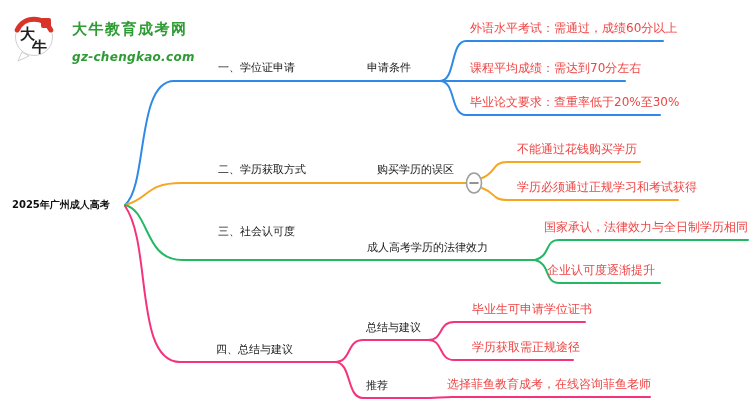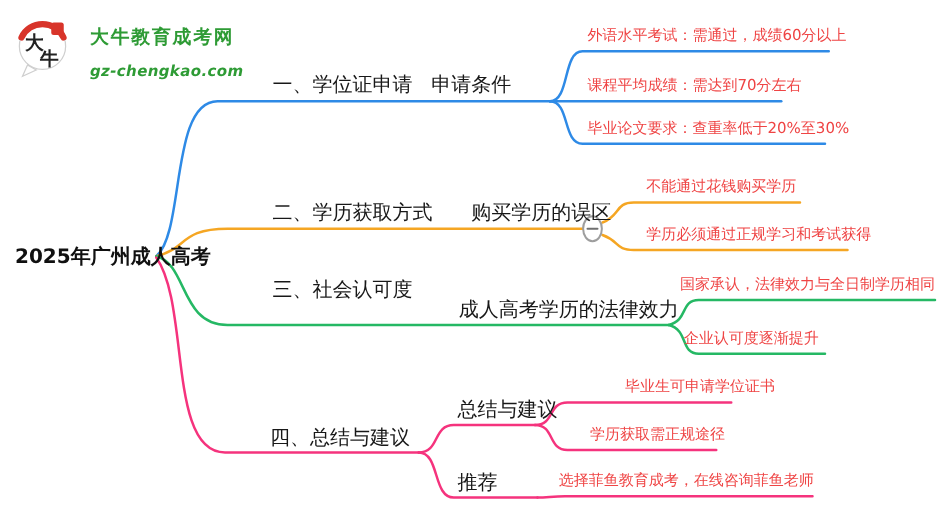--- a/index.html
+++ b/index.html
@@ -5,22 +5,22 @@
   html,body{margin:0;padding:0;background:#fff;}
   .stage{
     position:relative;width:750px;height:410px;overflow:hidden;background:#fff;
     font-family:"DejaVu Sans",sans-serif;
   }
   .wires{position:absolute;left:0;top:0;width:750px;height:410px;}
   .label{
     position:absolute;white-space:nowrap;color:#ef4444;
     font-size:12px;line-height:15px;font-family:"DejaVu Sans",sans-serif;
   }
-  .lv1{font-size:16px;line-height:16px;color:#181818;}
-  .root-label{font-size:16px;line-height:18px;font-weight:bold;color:#101010;}
+  .lv1{font-size:11px;line-height:16px;color:#181818;}
+  .root-label{font-size:10px;line-height:18px;font-weight:bold;color:#101010;}
   .logo{position:absolute;left:10px;top:12px;width:230px;height:50px;}
   .logo-mark{position:absolute;left:0;top:0;}
   .logo-name{position:absolute;left:62px;top:8px;font-size:15px;font-weight:bold;
     letter-spacing:1.5px;color:#2e9b35;white-space:nowrap;}
   .logo-url{position:absolute;left:62px;top:38px;font-size:12px;font-weight:bold;
     letter-spacing:.3px;color:#2e9b35;white-space:nowrap;font-style:italic;}
 </style>
 </head>
 <body>
 
@@ -69,35 +69,35 @@
       <text x="10" y="27" font-size="15" font-weight="bold" fill="#222222">大</text>
       <text x="22" y="40" font-size="15" font-weight="bold" fill="#222222">牛</text>
     </svg>
     <div class="logo-name">大牛教育成考网</div>
     <div class="logo-url">gz-chengkao.com</div>
   </div>
 
   <div class="label root-label" style="left:12px;top:196px">2025年广州成人高考</div>
 
   <div class="label lv1" style="left:218px;top:60px">一、学位证申请</div>
-  <div class="label lv1" style="left:345px;top:60px">申请条件</div>
+  <div class="label lv1" style="left:367px;top:60px">申请条件</div>
   <div class="label" style="left:470px;top:21px">外语水平考试：需通过，成绩60分以上</div>
   <div class="label" style="left:470px;top:61px">课程平均成绩：需达到70分左右</div>
   <div class="label" style="left:470px;top:95px">毕业论文要求：查重率低于20%至30%</div>
 
   <div class="label lv1" style="left:218px;top:162px">二、学历获取方式</div>
   <div class="label lv1" style="left:377px;top:162px">购买学历的误区</div>
   <div class="label" style="left:517px;top:142px">不能通过花钱购买学历</div>
   <div class="label" style="left:517px;top:180px">学历必须通过正规学习和考试获得</div>
 
   <div class="label lv1" style="left:218px;top:224px">三、社会认可度</div>
   <div class="label lv1" style="left:367px;top:240px">成人高考学历的法律效力</div>
   <div class="label" style="left:544px;top:220px">国家承认，法律效力与全日制学历相同</div>
   <div class="label" style="left:547px;top:263px">企业认可度逐渐提升</div>
 
   <div class="label lv1" style="left:216px;top:342px">四、总结与建议</div>
   <div class="label lv1" style="left:366px;top:320px">总结与建议</div>
   <div class="label lv1" style="left:366px;top:378px">推荐</div>
-  <div class="label" style="left:500px;top:302px">毕业生可申请学位证书</div>
+  <div class="label" style="left:472px;top:302px">毕业生可申请学位证书</div>
   <div class="label" style="left:472px;top:340px">学历获取需正规途径</div>
   <div class="label" style="left:447px;top:377px">选择菲鱼教育成考，在线咨询菲鱼老师</div>
 
 </div>
 
 </body></html>

